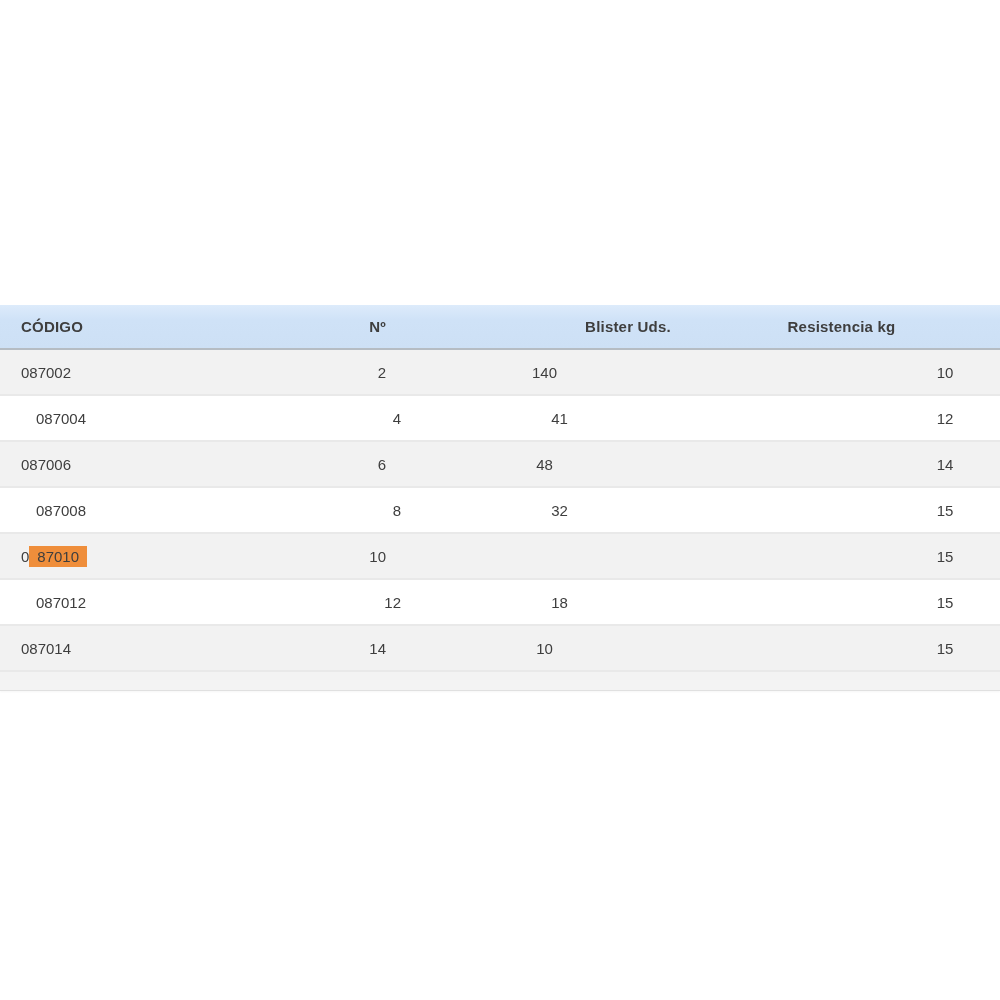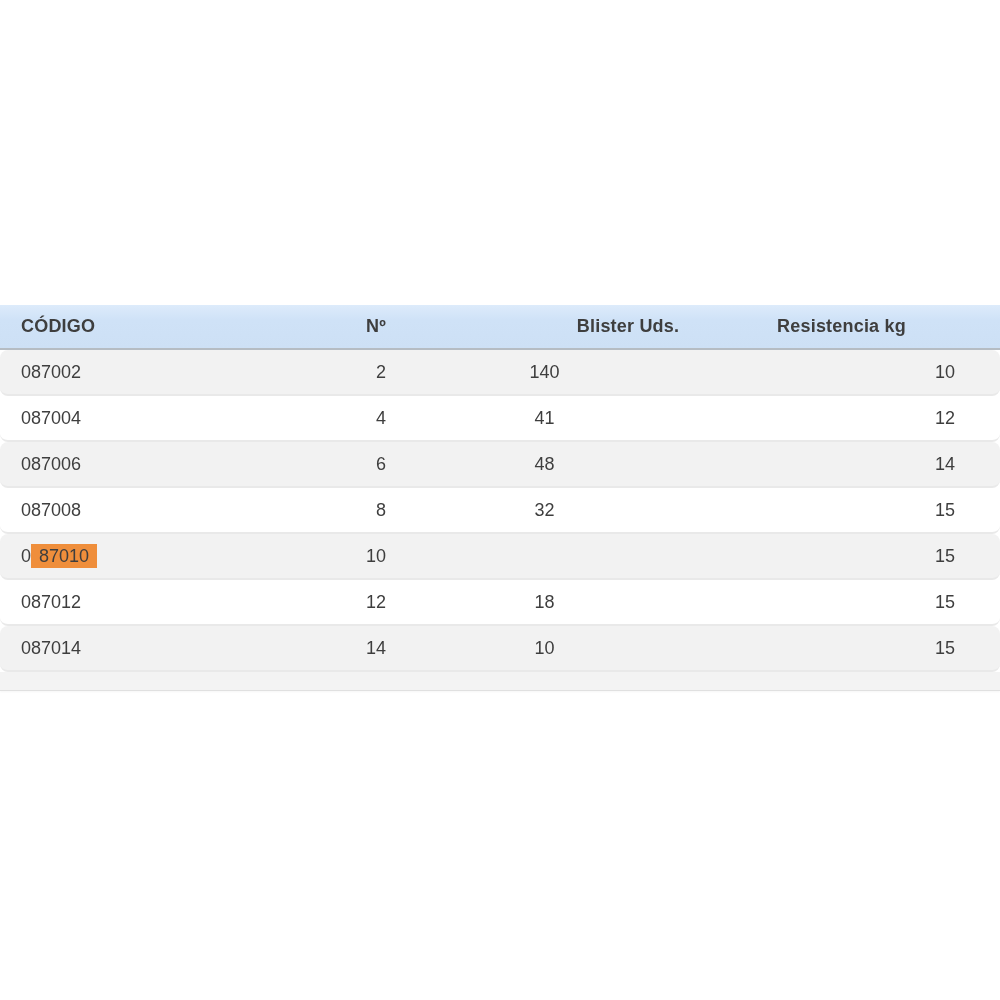--- a/index.html
+++ b/index.html
@@ -9,25 +9,25 @@
 
   .spec-table { position:absolute; top:305px; left:0; width:1000px; }
 
   .thead {
     display:flex; align-items:center; height:45px;
     background:linear-gradient(to bottom,#ddebfb 0%,#cfe2f7 35%,#cde0f5 100%);
     border-bottom:2px solid #b5bcc3;
     color:#1c3a57; font-weight:bold; font-size:15.5px; letter-spacing:.2px;
   }
 
-  .row { display:flex; align-items:center; height:46px; border-bottom:2px solid #e9e9e9;border-radius:8px; }
+  .row { display:flex; align-items:center; height:46px; border-bottom:2px solid #e9e9e9; }
   .row.odd  { background:#f2f2f2; }
-  .row.even { background:#ffffff; }
+  .row.even { background:#ffffff;padding-left:15px; }
 
-  .cell { font-size:18px; color:#3e3e3e; }
+  .cell { font-size:15px; color:#3e3e3e; }
   .c-codigo   { width:130px; padding-left:21px; text-align:left; }
   .c-n        { width:256px; text-align:right; }
   .c-res      { width:317px; text-align:center; }
   .c-blister  { flex:1; display:flex; justify-content:flex-end; }
   .c-blister .inner { width:110px; text-align:center; }
 
   .hl { background:#ef8e3b; padding:2px 8px; }
 
   .tfoot {
     height:19px; background:#f3f3f3;

